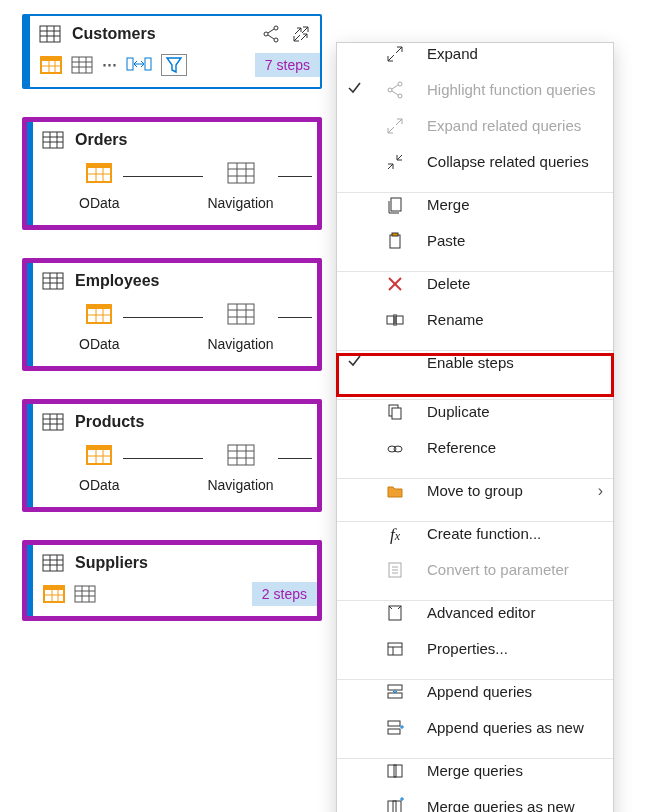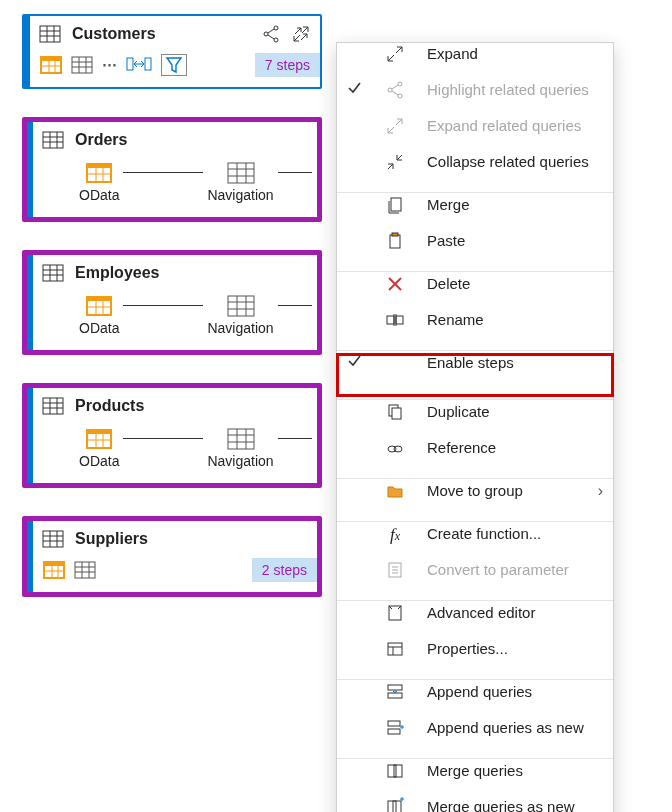--- a/index.html
+++ b/index.html
@@ -71,21 +71,21 @@
   
   .card-body {
     display: flex;
     align-items: center;
     padding: 10px 0 4px 16px;
   }
   .node {
     display: flex;
     flex-direction: column;
     align-items: center;
-    gap: 4px;
+    gap: 12px;
     font-size: 14px;
   }
   .hconn {
     flex: 0 0 auto;
     height: 1px;
     background: #333;
     width: 80px;
     margin: 0 4px 22px 4px;
   }
   .hconn.short { width: 34px; margin-right: 0; }
@@ -401,21 +401,21 @@
       </span>
       <span class="ico">
         <svg width="18" height="18">
           <circle cx="14" cy="3" r="2" fill="none" stroke="#333"></circle>
           <circle cx="14" cy="15" r="2" fill="none" stroke="#333"></circle>
           <circle cx="4" cy="9" r="2" fill="none" stroke="#333"></circle>
           <line x1="6" y1="8" x2="12" y2="4" stroke="#333"></line>
           <line x1="6" y1="10" x2="12" y2="14" stroke="#333"></line>
         </svg>
       </span>
-      <span class="lbl">Highlight related queries</span>
+      <span class="lbl">Highlight function queries</span>
     </div>
     <div class="menu-row disabled">
       <span class="chk"></span>
       <span class="ico">
         <svg width="18" height="18">
           <path d="M2 11 v5 h5 M16 7 v-5 h-5" stroke="#333" fill="none"></path>
           <line x1="2" y1="16" x2="8" y2="10" stroke="#333"></line>
           <line x1="16" y1="2" x2="10" y2="8" stroke="#333"></line>
         </svg>
       </span>

